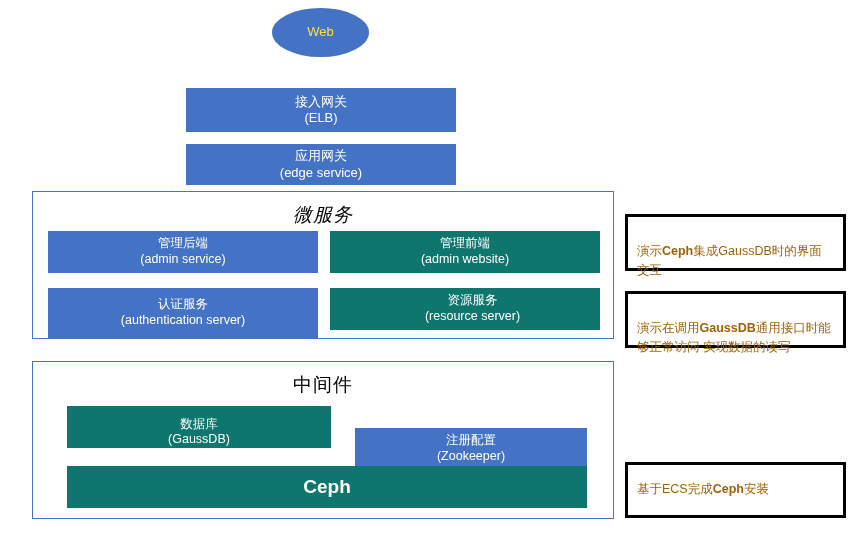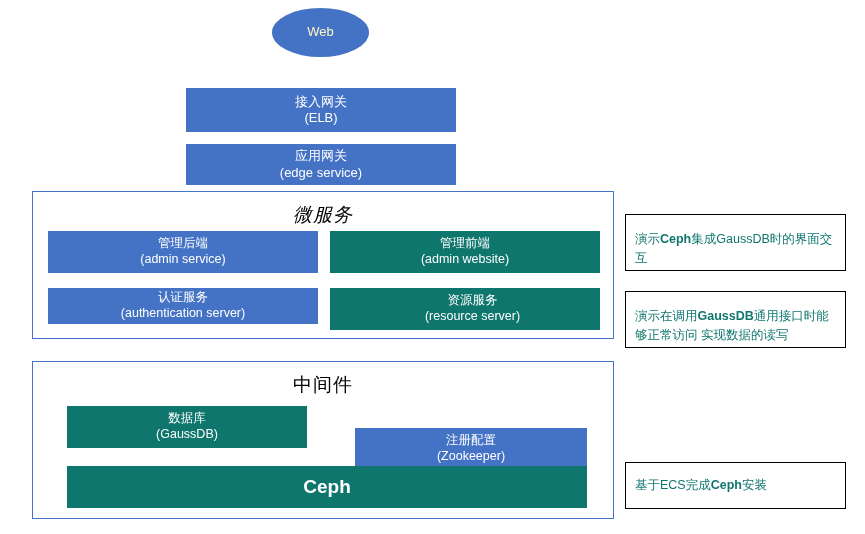--- a/index.html
+++ b/index.html
@@ -35,21 +35,21 @@
 
   
   .ellipse {
     left: 272px;
     top: 8px;
     width: 97px;
     height: 49px;
     background: #4472c4;
     border-radius: 50%;
     font-size: 13px;
-    color: #fef9c3;
+    color: #fde047;
   }
 
   
   .blue { background: #4472c4; }
   .orange { background: #0f766e; }
 
   .gw-elb {
     left: 186px;
     top: 88px;
     width: 270px;
@@ -105,37 +105,38 @@
     left: 330px;
     top: 231px;
     width: 270px;
     height: 42px;
     font-size: 12.5px;
   }
   .auth-server {
     left: 48px;
     top: 288px;
     width: 270px;
-    height: 36px;
+    height: 50px;
     font-size: 12.5px;
   }
   .resource-server {
     left: 330px;
     top: 288px;
     width: 270px;
     height: 42px;
     font-size: 12.5px;
     padding-left: 15px;
   }
   .gaussdb {
     left: 67px;
     top: 406px;
-    width: 240px;
-    height: 42px;
-    font-size: 12.5px;
+    width: 264px;
+    height: 42px;
+    font-size: 12.5px;
+    justify-content: flex-end;
   }
   .zookeeper {
     left: 355px;
     top: 428px;
     width: 232px;
     height: 42px;
     font-size: 12.5px;
   }
   .ceph {
     left: 67px;
@@ -143,26 +144,26 @@
     width: 520px;
     height: 42px;
     font-size: 19px;
     font-weight: bold;
   }
 
   
   .note {
     position: absolute;
     box-sizing: border-box;
-    border: 1px solid #000000;
+    border: 3px solid #000000;
     background: #ffffff;
-    color: #0f766e;
+    color: #a16207;
     font-size: 12.5px;
     line-height: 1.55;
-    padding: 15px 9px;
+    padding: 25px 9px;
     text-align: left;
   }
   .note-1 {
     left: 625px;
     top: 214px;
     width: 221px;
     height: 57px;
   }
   .note-2 {
     left: 625px;

